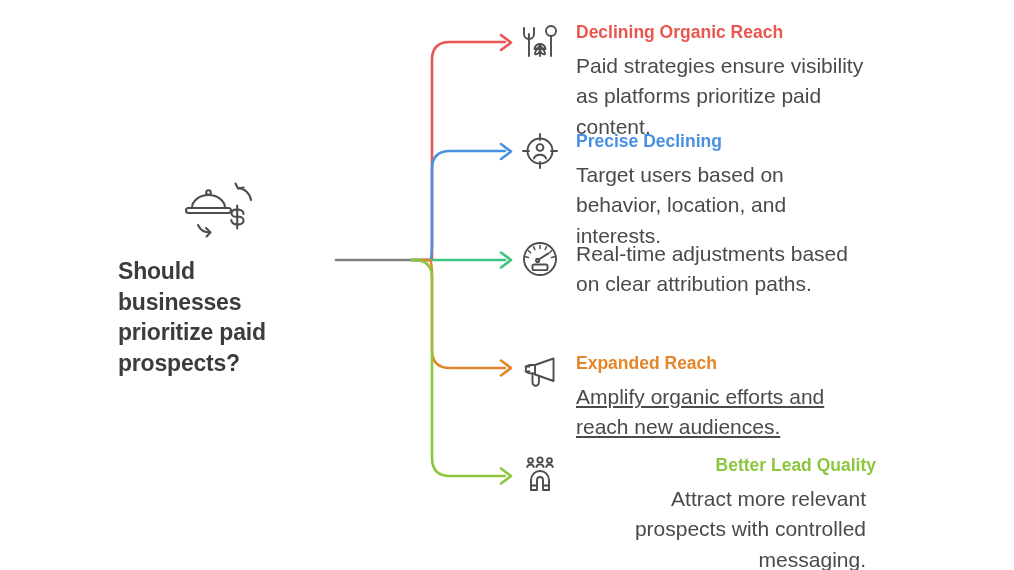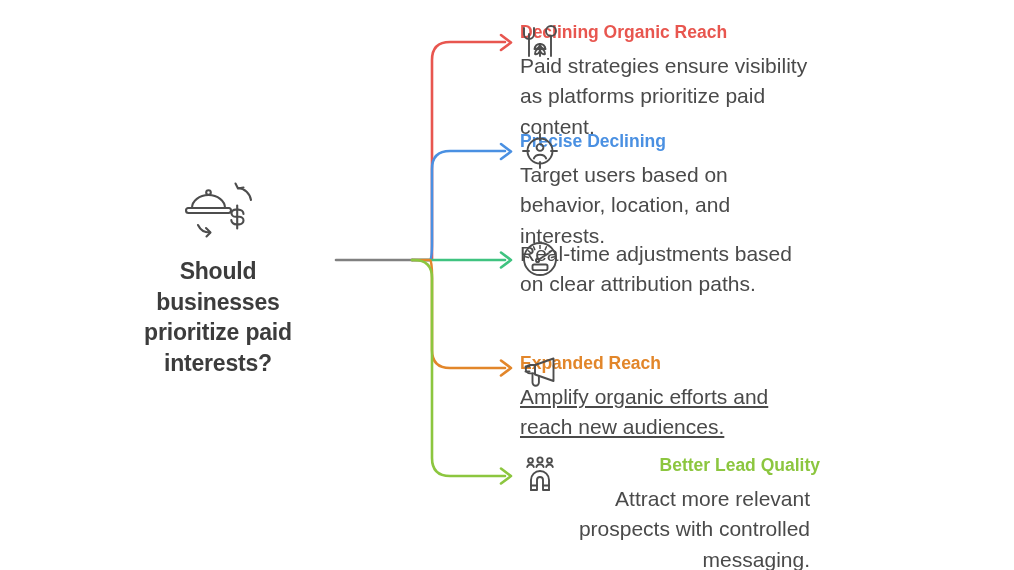--- a/index.html
+++ b/index.html
@@ -13,42 +13,42 @@
   #canvas{position:relative;width:1014px;height:570px;}
 
   
   #links{position:absolute;left:0;top:0;width:1014px;height:570px;}
 
   
   .root{
     position:absolute;
     left:118px; top:178px;
     width:200px;
-    text-align:center;
+    text-align:left;
   }
   .root-icon{
     width:72px;height:64px;
     margin:0 auto 14px auto;
     display:block;
   }
   .root-title{
     font-size:23px;
     font-weight:bold;
     line-height:1.33;
     color:#3c3c3c;
     letter-spacing:-0.2px;
   }
 
   
   .item{position:absolute;left:520px;}
   .item-icon{
     position:absolute;left:0;top:0;
     width:40px;height:40px;
   }
-  .item-body{width:300px;}
+  .item-body{margin-left:56px;width:300px;}
   .item-title{
     font-size:17.5px;
     font-weight:bold;
     line-height:1.2;
     margin:0 0 8px 0;
     white-space:nowrap;
   }
   .item-desc{
     font-size:21px;
     line-height:1.45;
@@ -110,21 +110,21 @@
         <path d="M24,50 L28.5,54.5 L24.5,58.5"></path>
 
         <path d="M61.5,36 a5.2,4.4 0 0 0 -5.2,-4.4 h-2.6 a4.2,3.6 0 0 0 0,7.2 h3.4 a4.4,3.8 0 0 1 0,7.6 h-2.6 a5.2,4.4 0 0 1 -5.2,-4.4"></path>
         <line x1="55.2" y1="27.5" x2="55.2" y2="50.5"></line>
       </g>
     </svg>
     <div class="root-title">
       <div>Should</div>
       <div>businesses</div>
       <div>prioritize paid</div>
-      <div>interests?</div>
+      <div>prospects?</div>
     </div>
   </div>
 
   <div class="item i0">
     <svg class="item-icon" viewBox="0 0 40 40">
       <g fill="none" stroke="#4d4d4d" stroke-width="1.9" stroke-linecap="round" stroke-linejoin="round">
 
         <line x1="9" y1="12" x2="9" y2="34"></line>
         <path d="M4,6 L4,12 a5,5 0 0 0 10,0 L14,6"></path>
 

